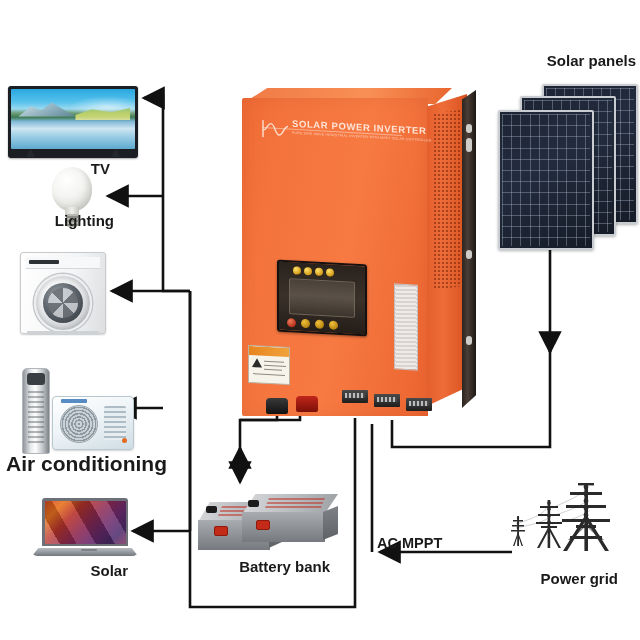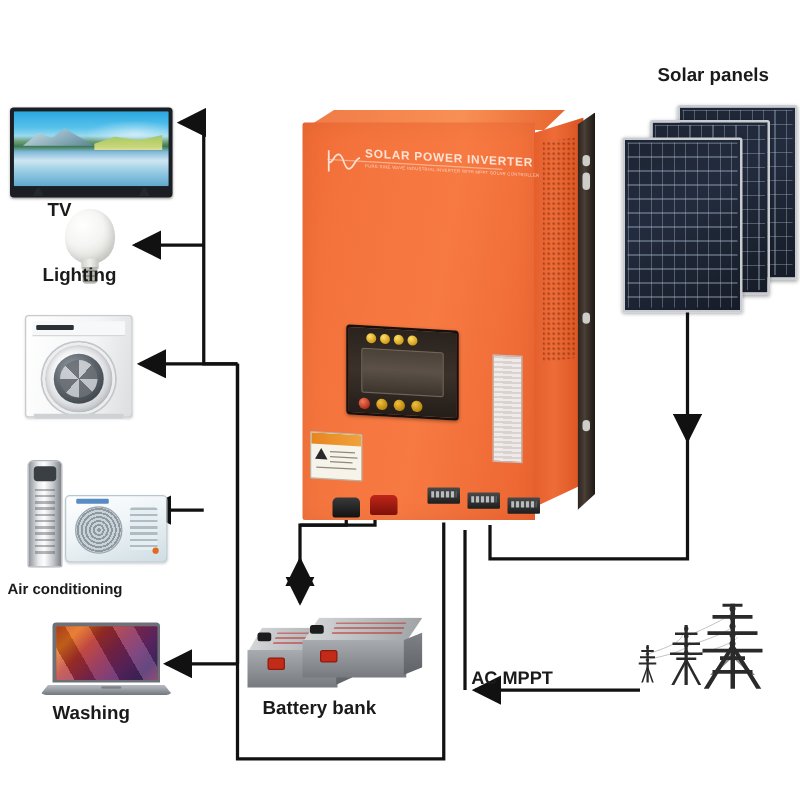--- a/index.html
+++ b/index.html
@@ -1,19 +1,19 @@
 <!DOCTYPE html>
 <html><head>
 <meta charset="utf-8">
 <style>
   html,body{margin:0;padding:0;background:#ffffff;}
   body{width:640px;height:640px;position:relative;overflow:hidden;
        font-family:"Liberation Sans", sans-serif;-webkit-font-smoothing:antialiased;}
   #stage{position:absolute;inset:0;width:640px;height:640px;}
-  .lbl{position:absolute;font-weight:bold;color:#1a1a1a;text-align:left;white-space:nowrap;}
+  .lbl{position:absolute;font-weight:bold;color:#1a1a1a;text-align:right;white-space:nowrap;}
   .node{position:absolute;}
   svg{position:absolute;left:0;top:0;overflow:visible;}
 
   
   #tv{left:8px;top:86px;width:130px;height:72px;}
   .tv-bezel{position:absolute;inset:0;background:#1b1f24;border-radius:3px;
             box-shadow:0 1px 2px rgba(0,0,0,.35);}
   .tv-screen{position:absolute;left:3px;top:3px;right:3px;bottom:9px;border-radius:1px;
      background:
        radial-gradient(ellipse 52% 30% at 78% 30%, rgba(255,255,255,.55) 0%, rgba(255,255,255,0) 60%),
@@ -181,21 +181,21 @@
   #batA{left:0;top:14px;width:84px;height:52px;}
   #batB{left:44px;top:6px;width:96px;height:58px;}
 
   
   #grid{left:500px;top:478px;width:124px;height:86px;}
 
   
   #lbl-tv{left:38px;top:160px;width:72px;font-size:15px;}
   #lbl-light{left:34px;top:212px;width:80px;font-size:15px;}
   #lbl-wash{left:4px;top:336px;width:146px;font-size:15px;}
-  #lbl-ac{left:6px;top:464px;width:140px;font-size:12px;}
+  #lbl-ac{left:6px;top:452px;width:140px;font-size:21px;}
   #lbl-laptop{left:42px;top:562px;width:86px;font-size:15px;}
   #lbl-solar{left:526px;top:52px;width:110px;font-size:15px;}
   #lbl-batt{left:210px;top:558px;width:120px;font-size:15px;}
   #lbl-grid{left:512px;top:570px;width:106px;font-size:15px;}
   #lbl-acin{left:377px;top:535px;width:90px;font-size:14.5px;text-align:left;}
 </style>
 </head>
 <body>
 
 <div id="stage">
@@ -280,21 +280,21 @@
   </div>
   <div class="lbl" id="lbl-ac">Air conditioning</div>
 
   <div class="node" id="laptop">
     <div class="lt-lid">
       <div class="lt-screen"></div>
     </div>
     <div class="lt-base"></div>
     <div class="lt-pad"></div>
   </div>
-  <div class="lbl" id="lbl-laptop">Washing</div>
+  <div class="lbl" id="lbl-laptop">Solar</div>
 
   <div class="node" id="inv">
     <div class="inv-top"></div>
     <div class="inv-front"></div>
     <div class="inv-side"></div>
     <div class="inv-vent"></div>
     <div class="inv-vent2"></div>
     <div class="inv-rail">
       <i class="a"></i>
       <i class="b"></i>
@@ -409,16 +409,17 @@
         <path d="M68,62 L86,44 L104,62 L101,62 L86,48 L71,62z" opacity=".55"></path>
         <circle cx="86" cy="9" r="2.4"></circle>
           <circle cx="86" cy="16" r="2.4"></circle>
         <circle cx="86" cy="23" r="2.4"></circle>
           <circle cx="86" cy="30" r="2.4"></circle>
         <circle cx="86" cy="37" r="2.4"></circle>
         <path d="M78,5 h16 v2.4 h-16z"></path>
       </g>
     </svg>
   </div>
+  <div class="lbl" id="lbl-grid">Power grid</div>
 
   <div class="lbl" id="lbl-acin">AC MPPT</div>
 
 </div>
 
 </body></html>

